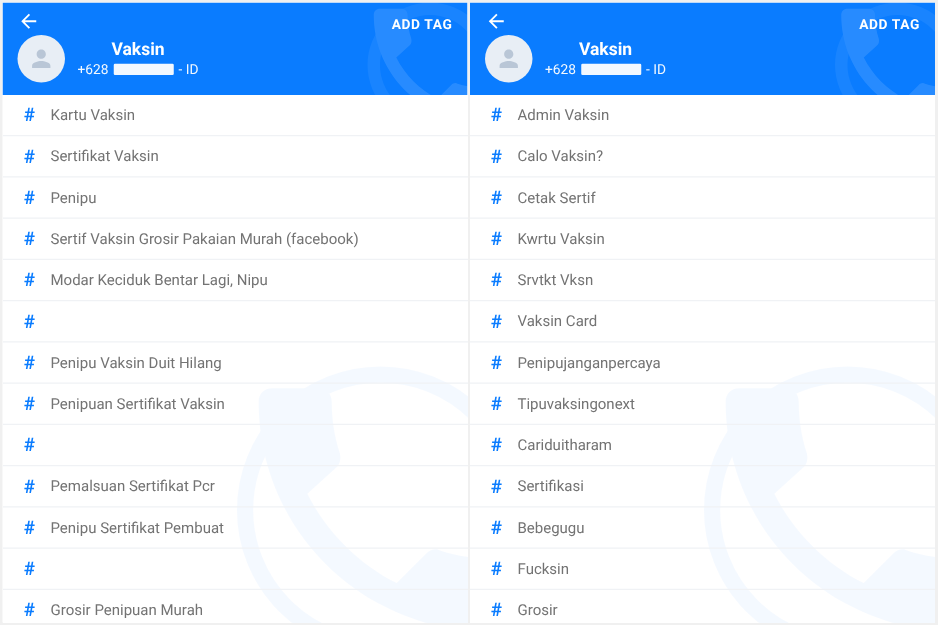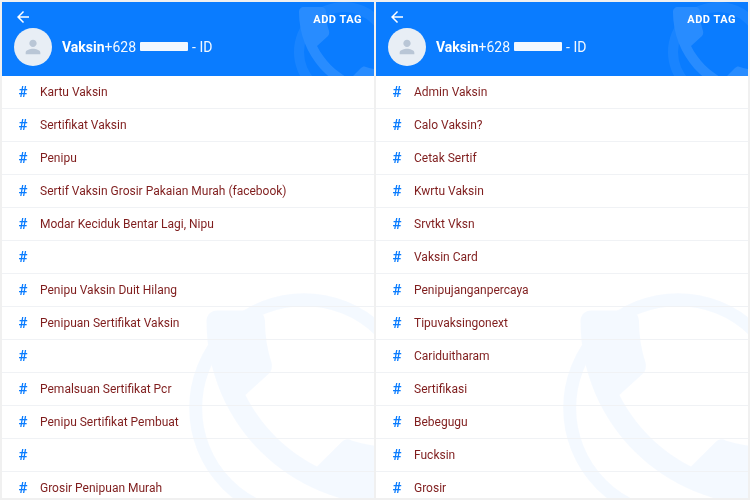--- a/index.html
+++ b/index.html
@@ -55,23 +55,23 @@
     width: 38px;
     height: 38px;
     border-radius: 50%;
     background: #e8eef5;
     display: flex;
     align-items: center;
     justify-content: center;
     flex-shrink: 0;
   }
   .avatar svg { width: 22px; height: 22px; fill: #b9c6d6; }
-  .name-block { display: flex; flex-direction: row; }
+  .name-block { display: flex; flex-direction: column; align-items: center; }
   .contact-name { font-size: 14px; font-weight: 700; line-height: 1.2; }
-  .phone-row { display: flex; align-items: center; gap: 4px; font-size: 14px; opacity: 0.95; }
+  .phone-row { display: flex; align-items: center; gap: 4px; font-size: 11px; opacity: 0.95; }
   .phone-mask {
     display: inline-block;
     width: 48px;
     height: 9px;
     background: #fff;
     border-radius: 1px;
   }
   .wm {
     position: absolute;
     right: -30px;
@@ -100,21 +100,21 @@
     z-index: 1;
     cursor: pointer;
   }
   .hash {
     color: #0a7cff;
     font-size: 15px;
     font-weight: 600;
     width: 14px;
     text-align: center;
   }
-  .tag-label { color: #7f1d1d; }
+  .tag-label { color: #737373; }
   .list-wm {
     position: absolute;
     right: -60px;
     bottom: -40px;
     width: 260px;
     height: 260px;
     opacity: 0.04;
     pointer-events: none;
     z-index: 0;
   }

